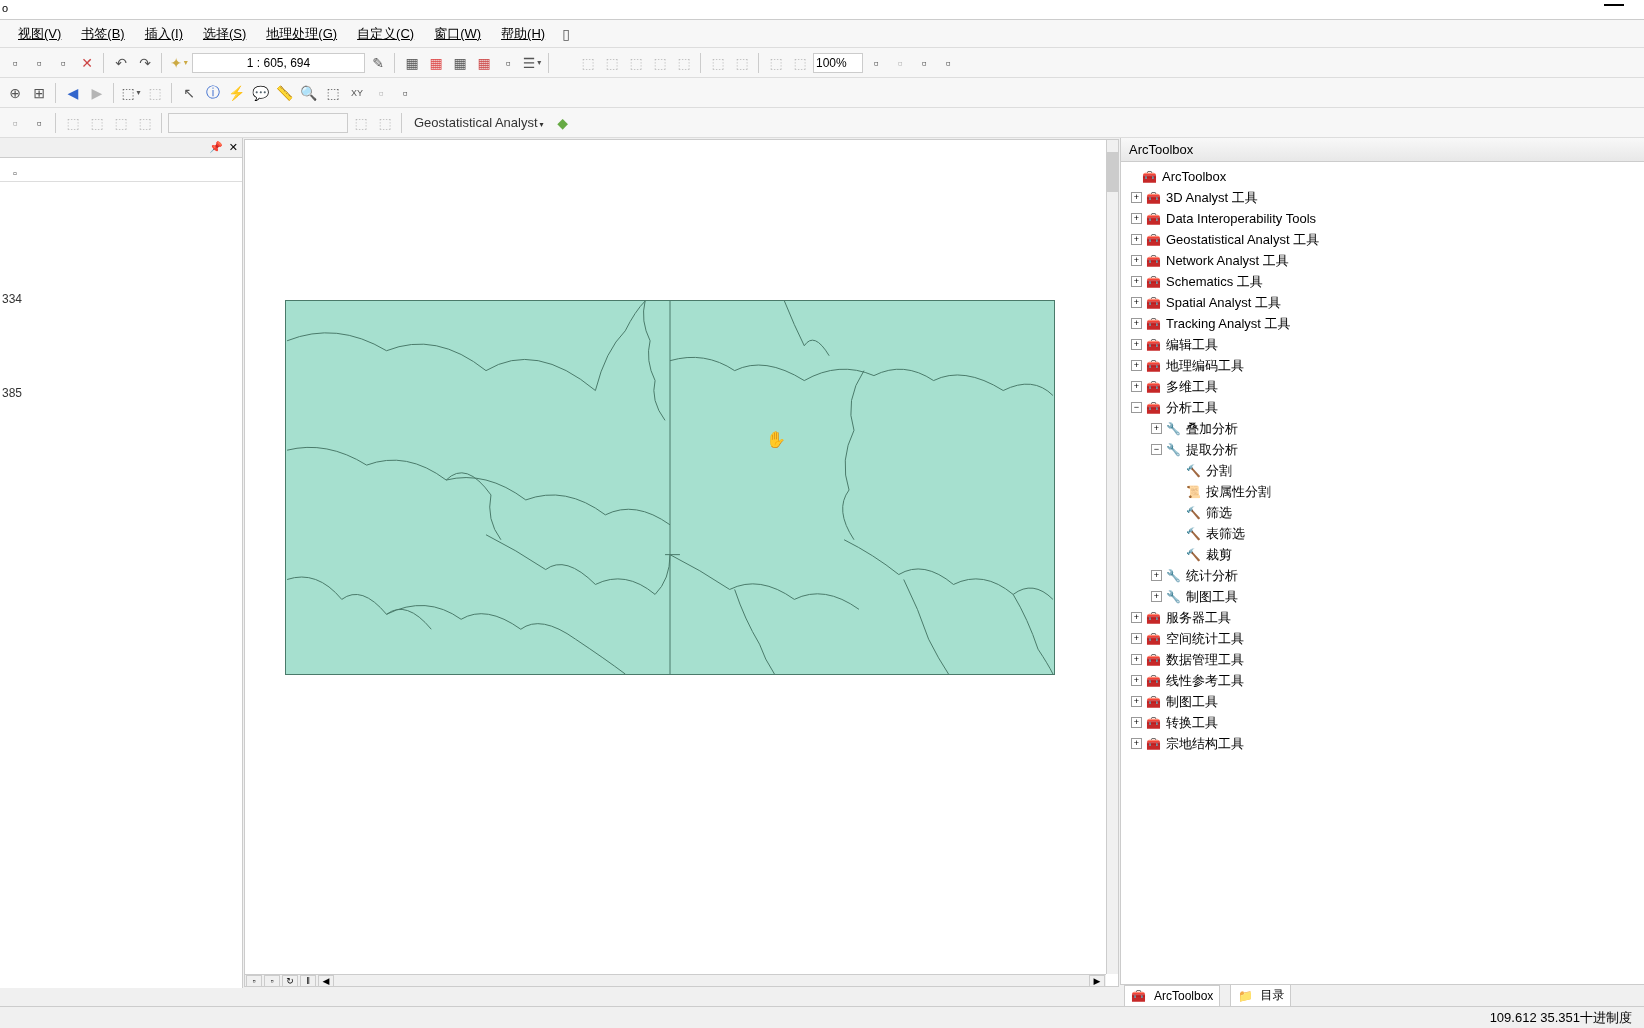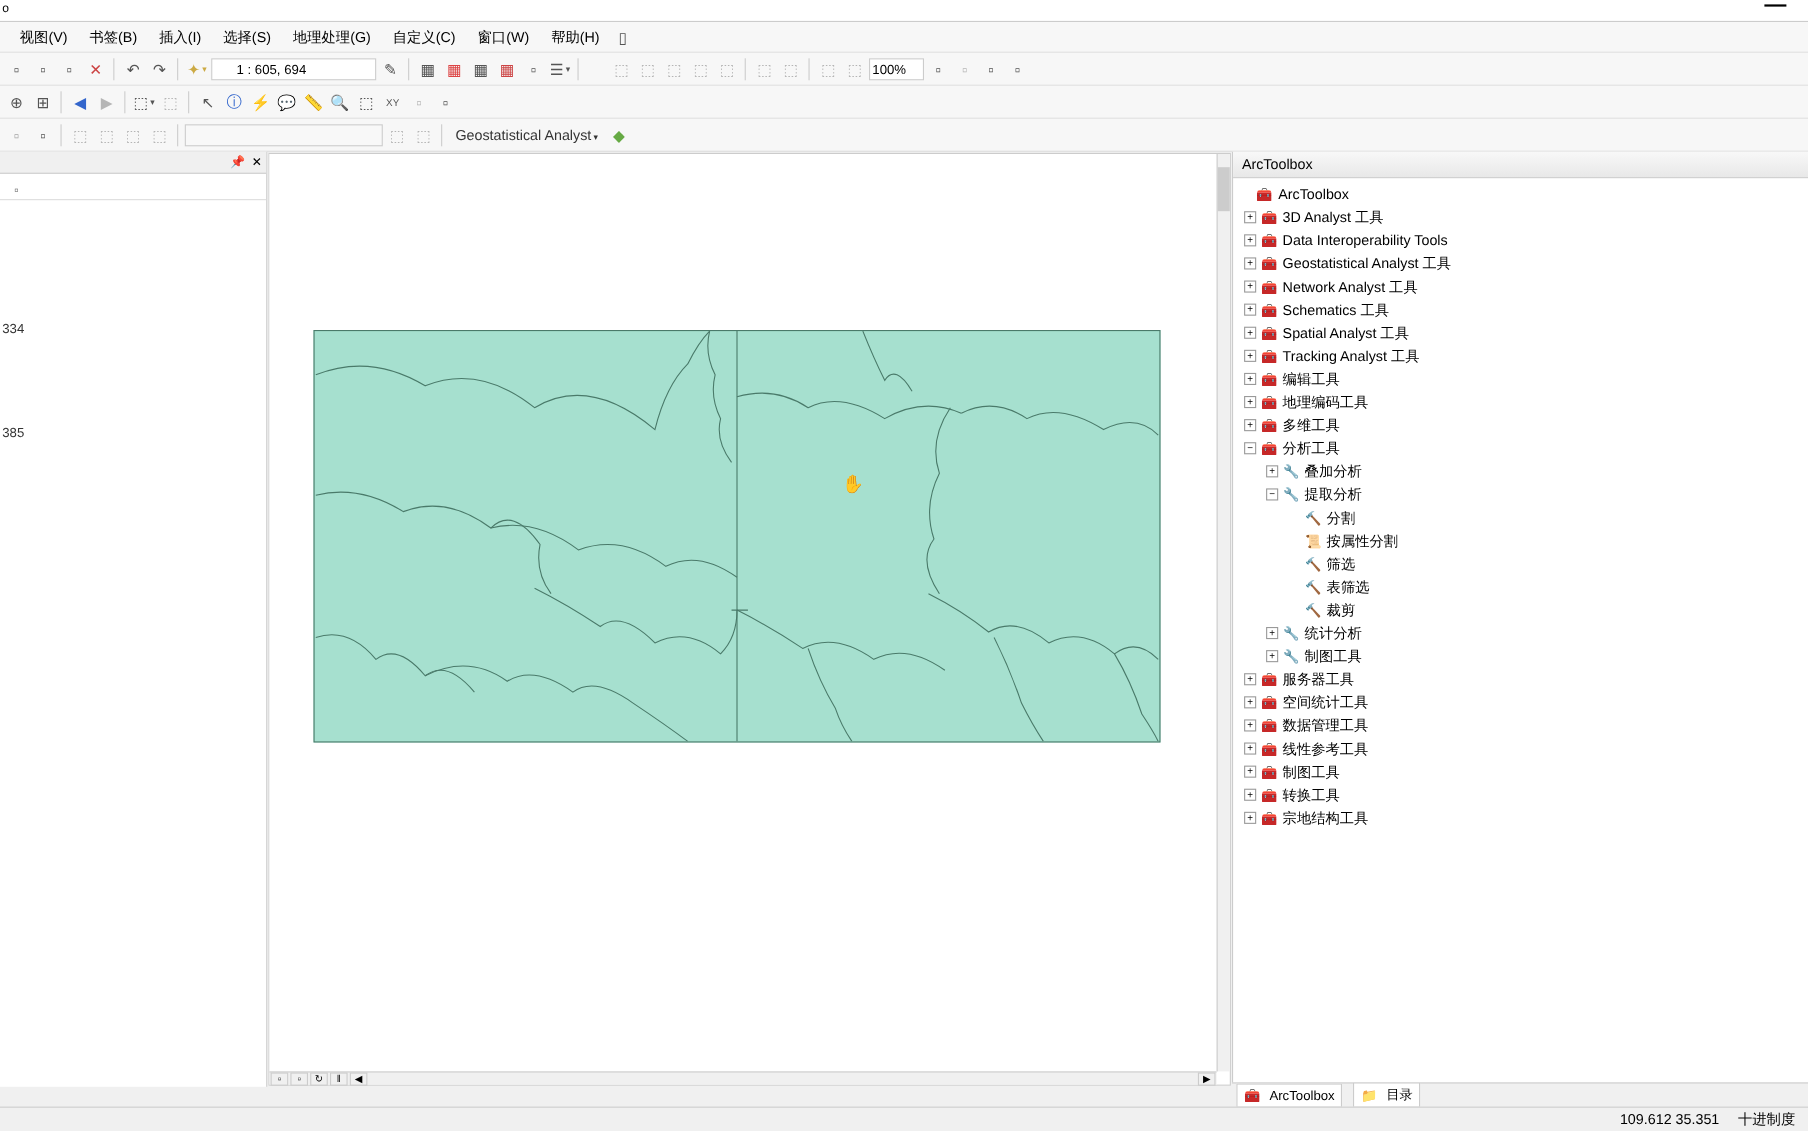--- a/index.html
+++ b/index.html
@@ -31,20 +31,21 @@
       background: #f7f7f7;
       border-bottom: 1px solid #ddd;
       display: flex;
       align-items: center;
       padding: 0 8px;
     }
     .menu-item {
       padding: 4px 10px;
       font-size: 13px;
       cursor: pointer;
+      text-decoration: underline;
     }
     .toolbar {
       height: 30px;
       background: #f7f7f7;
       border-bottom: 1px solid #ddd;
       display: flex;
       align-items: center;
       padding: 0 4px;
       gap: 2px;
     }
@@ -59,25 +60,26 @@
       font-size: 14px;
       color: #555;
     }
     .tool-sep {
       width: 2px;
       height: 20px;
       border-left: 1px solid #ccc;
       margin: 0 3px;
     }
     .scale-input {
-      width: 150px;
+      width: 173px;
       height: 20px;
       border: 1px solid #ccc;
       padding: 0 22px;
       font-size: 12px;
+      text-align: center;
     }
     .zoom-display {
       width: 50px;
       height: 20px;
       border: 1px solid #ccc;
       padding: 0 2px;
       font-size: 12px;
     }
     .toolbar2 {
       height: 30px;
@@ -290,21 +292,21 @@
       left: 0;
       right: 0;
       height: 22px;
       background: #f0f0f0;
       border-top: 1px solid #ccc;
       display: flex;
       justify-content: flex-end;
       align-items: center;
       padding: 0 12px;
       font-size: 13px;
-      gap: 17px;
+      gap: 0;
     }
     .cursor-cross {
       position: absolute;
       font-size: 16px;
       color: #444;
     }
     .combo {
       width: 180px;
       height: 20px;
       border: 1px solid #ccc;

